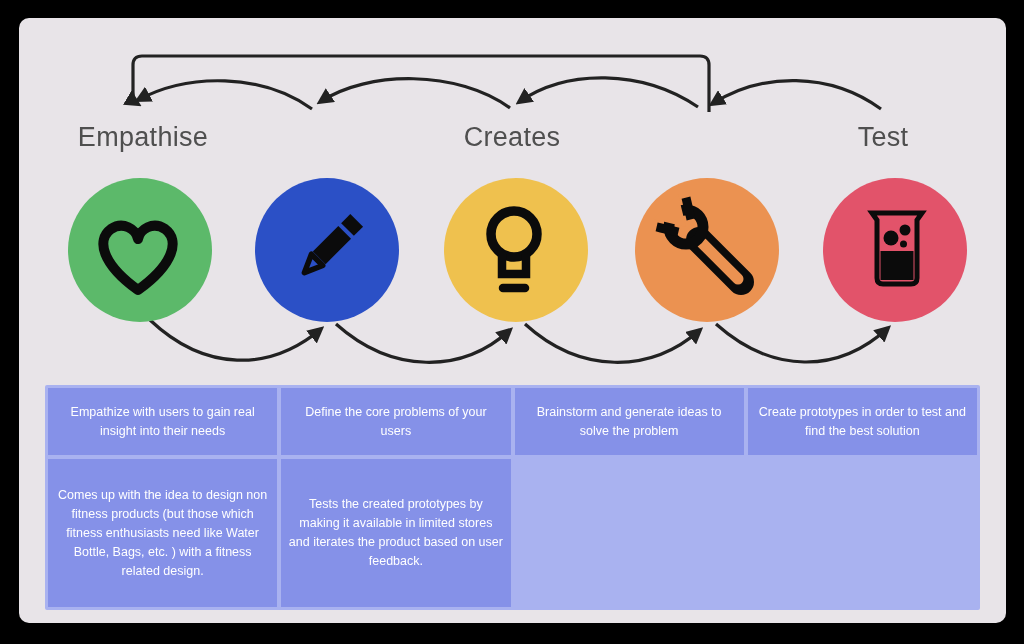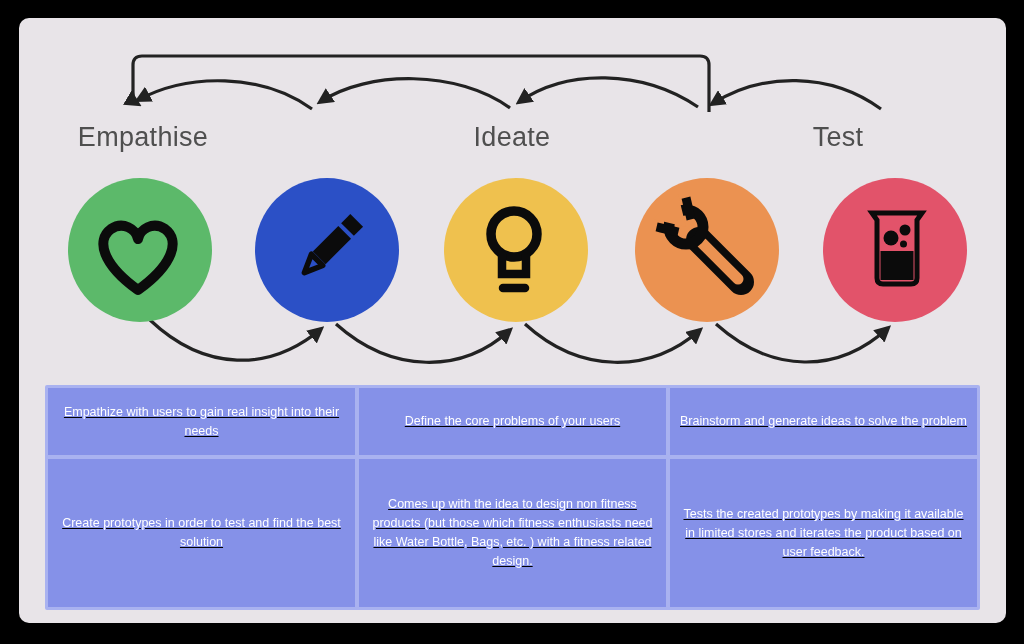--- a/index.html
+++ b/index.html
@@ -25,25 +25,24 @@
     width:220px;text-align:center;
     font-size:27px;color:#4f4f4f;letter-spacing:.3px;
   }
   .detail-table{
     position:absolute;
     left:45px;top:385px;width:935px;height:225px;
     box-sizing:border-box;
     background:#a9b2f0;
     padding:3px;
     display:grid;
-    grid-template-columns:repeat(3,1fr);
+    grid-template-columns:repeat(4,1fr);
     grid-template-rows:67px 1fr;
     gap:4px;
     border-radius:2px;
-    text-decoration:underline;
   }
   .cell{
     background:#8591e8;
     color:#fff;
     font-size:12.5px;
     line-height:1.52;
     display:flex;align-items:center;justify-content:center;
     text-align:center;
     padding:2px 7px;
     box-sizing:border-box;
@@ -119,22 +118,22 @@
         <path d="M-25,-37 L25,-37 L20,-30 L20,28 Q20,34 14,34 L-14,34 Q-20,34 -20,28 L-20,-30 Z" fill="none" stroke="#0b0b0b" stroke-width="5" stroke-linejoin="miter"></path>
         <rect x="-16.5" y="1" width="33" height="29" fill="#0b0b0b"></rect>
         <circle cx="-6" cy="-12" r="7.5" fill="#0b0b0b"></circle>
         <circle cx="8" cy="-20" r="5.5" fill="#0b0b0b"></circle>
         <circle cx="6.5" cy="-6" r="3.5" fill="#0b0b0b"></circle>
       </g>
     </g>
   </svg>
 
   <div class="stage-label" style="left:33px">Empathise</div>
-  <div class="stage-label" style="left:402px">Ideate</div>
-  <div class="stage-label" style="left:728px">Test</div>
+  <div class="stage-label" style="left:402px">Creates</div>
+  <div class="stage-label" style="left:773px">Test</div>
 
   <div class="detail-table">
     <div class="cell">Empathize with users to gain real insight into their needs</div>
     <div class="cell">Define the core problems of your users</div>
     <div class="cell">Brainstorm and generate ideas to solve the problem</div>
     <div class="cell">Create prototypes in order to test and find the best solution</div>
     <div class="cell">Comes up with the idea to design non fitness products (but those which fitness enthusiasts need like Water Bottle, Bags, etc. )  with a fitness related design.</div>
     <div class="cell">Tests the created prototypes by making it available in limited stores and iterates the product based on user feedback.</div>
   </div>
 </div>

